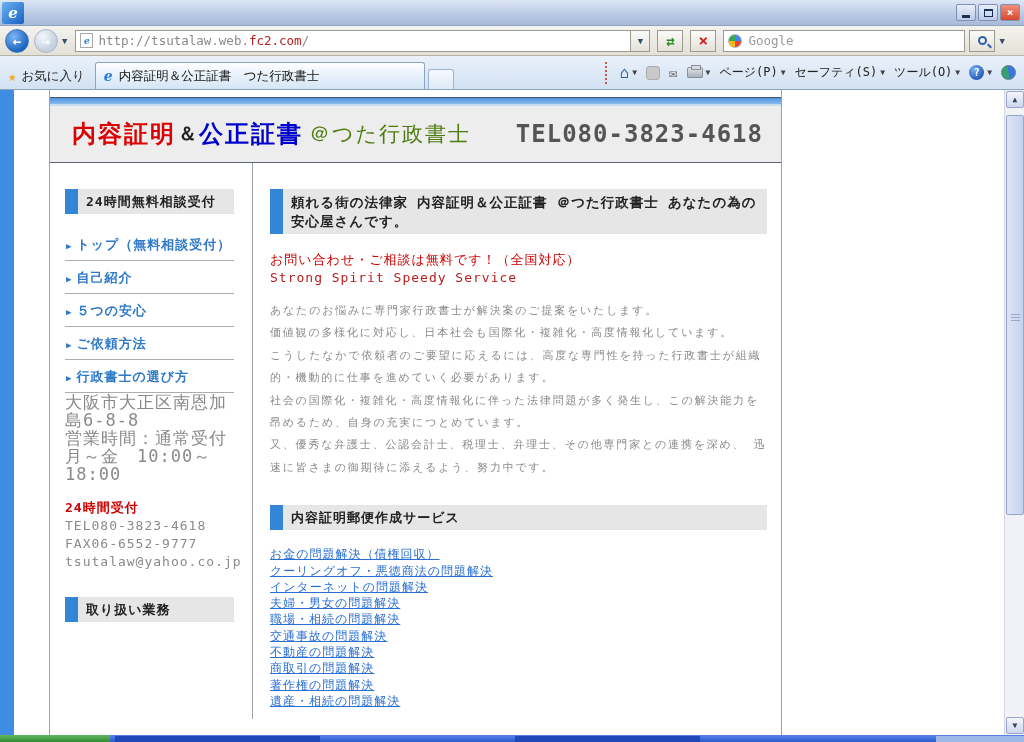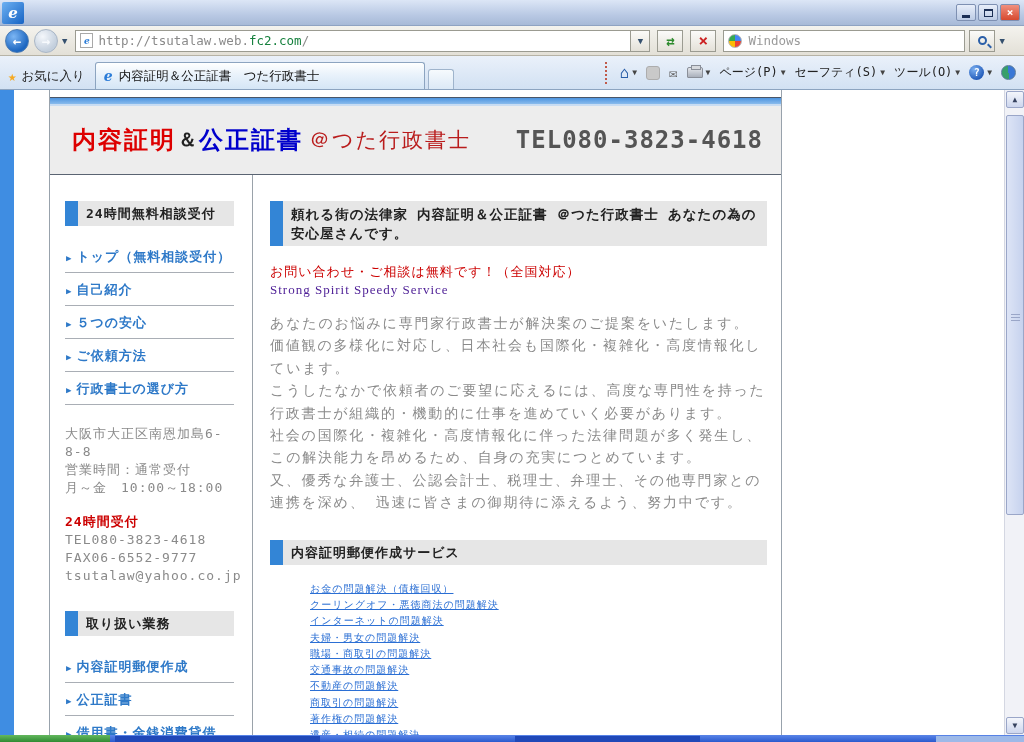--- a/index.html
+++ b/index.html
@@ -57,21 +57,21 @@
     border:1px solid #9b9smal8; border:1px solid #9b9b91;
     display:flex; align-items:center; padding-left:4px; font-size:12.5px;
   }
   .pageicon {
     width:13px; height:15px; background:#fff; border:1px solid #a9a9a9; margin-right:5px;
     display:flex; align-items:center; justify-content:center;
     font-size:9px; font-style:italic; font-weight:bold; color:#2b7cd8;
     font-family:"DejaVu Serif",serif;
   }
   .url-gray { color:#8a8a8a; }
-  .url-dom { color:#15803d; }
+  .url-dom { color:#b91c1c; }
   .addr-btn {
     height:22px; display:flex; align-items:center; justify-content:center;
     border:1px solid #9b9b91; background:linear-gradient(#fbfbf9,#e4e1d8);
   }
   .ddbtn { width:19px; font-size:9px; color:#35506e; border-left:none; }
   .tool22 { width:26px; margin-left:7px; font-size:14px; }
   .refresh { color:#2d8a2d; font-weight:bold; }
   .stop { color:#cc2222; font-weight:bold; font-size:16px; }
   .searchbox {
     height:22px; width:242px; margin-left:7px; background:#fff; border:1px solid #9b9b91;
@@ -119,53 +119,53 @@
   
   .viewport { position:absolute; top:90px; left:0; width:1004px; height:645px; background:#fff; overflow:hidden; }
   .blueband { position:absolute; left:0; top:0; width:14px; height:100%; background:#3f8de2; }
   .pagebox {
     position:absolute; left:49px; top:0; width:733px; height:100%;
     border-left:1px solid #98a2ac; border-right:1px solid #98a2ac; background:#fff;
   }
   .siteheader { margin-top:7px; border-top:1px solid #4a5668; border-bottom:1px solid #5a6472; }
   .hdr-bluebar { height:8px; background:linear-gradient(#4d94e0,#8abbec); border-bottom:2px solid #c8dcf2; }
   .hdr-body {
-    height:68px; background:#ededed; display:flex; align-items:center; padding:0 18px 0 22px;
+    height:56px; background:#ededed; display:flex; align-items:center; padding:0 18px 0 22px;
   }
   .t-red { color:#dd0000; font-size:24px; font-weight:bold; letter-spacing:2px; }
   .t-amp { color:#222; font-size:19px; font-weight:bold; margin:0 2px; }
   .t-blue { color:#0000cc; font-size:24px; font-weight:bold; letter-spacing:2px; }
-  .t-rest { color:#b91c1c; font-size:21px; letter-spacing:2px; margin-left:6px; }
+  .t-rest { color:#4d7c0f; font-size:21px; letter-spacing:2px; margin-left:6px; }
   .t-tel { margin-left:auto; color:#555; font-size:24px; font-weight:bold; letter-spacing:1px; }
   .cols { display:flex; width:100%; }
   .col-side { width:203px; border-right:1px solid #9aa2aa; padding:26px 18px 0 15px; }
   .col-main { flex:1; padding:26px 14px 0 17px; }
   .hbox {
     background:#e6e6e6; border-left:13px solid #3385d6;
     padding:4px 8px 3px; font-weight:bold; font-size:13px; color:#222; letter-spacing:1px;
   }
   .hbox.two { line-height:19px; font-size:13.5px; }
   .snav { margin-top:14px; }
   .snav a {
     display:block; padding:8px 0 6px 1px; border-bottom:1px solid #a9aeb5;
     color:#2e79c8; font-size:13px; letter-spacing:1px; text-decoration:none;font-weight:bold;
   }
   .arr { font-size:9px; margin-right:4px; color:#2e79c8; }
-  .office { margin-top:20px; color:#8a8a8a; font-size:13px; line-height:18px; letter-spacing:1px; }
+  .office { color:#8a8a8a; font-size:17px; line-height:18px; letter-spacing:1px; }
   .contact { margin-top:16px; font-size:13px; line-height:18px; letter-spacing:1px; }
   .redlbl { color:#cc0000; font-weight:bold; }
   .gtxt { color:#8a8a8a; }
   .mt26 { margin-top:26px; }
   .notice { margin-top:17px; font-size:13px; line-height:17.5px; letter-spacing:1px; }
   .nred { color:#cc0000; }
-  .nblue { color:#4c1d95;font-family:Liberation Serif, serif; }
+  .nblue { color:#b91c1c; }
   .paras { margin-top:14px; }
-  .paras p { font-size:14px; line-height:22.4px; color:#8a8a8a; letter-spacing:1.8px; }
+  .paras p { font-size:11px; line-height:22.4px; color:#8a8a8a; letter-spacing:1.8px; }
   .linklist { margin-top:16px; padding-bottom:10px; }
-  .linklist a { display:block; color:#2b6fd4; font-size:10px; line-height:16.3px; letter-spacing:1px; text-decoration:underline;margin-left:40px; }
+  .linklist a { display:block; color:#2b6fd4; font-size:12px; line-height:16.3px; letter-spacing:1px; text-decoration:underline; }
   
   .vscroll { position:absolute; top:90px; right:0; width:20px; height:645px; background:#f1f2f7; border-left:1px solid #d4d7e2; }
   .sbtn {
     position:absolute; left:1px; width:18px; height:17px;
     background:linear-gradient(#f4f6fb,#cdd6ee); border:1px solid #9aa6c8; border-radius:2px;
     display:flex; align-items:center; justify-content:center; font-size:8px; color:#36425f;
   }
   .sbtn.up { top:1px; } .sbtn.down { bottom:1px; }
   .sthumb {
     position:absolute; left:1px; top:25px; width:18px; height:400px;
@@ -204,21 +204,21 @@
       <span class="pageicon">e</span>
       <span class="url-gray">http://tsutalaw.web.</span>
         <span class="url-dom">fc2.com</span>
         <span class="url-gray">/</span>
     </div>
     <div class="addr-btn ddbtn">▼</div>
     <div class="addr-btn tool22 refresh">⇄</div>
     <div class="addr-btn tool22 stop">×</div>
     <div class="searchbox">
       <span class="gball"></span>
-      <span>Windows</span>
+      <span>Google</span>
     </div>
     <div class="addr-btn magbtn">
         <span class="mag"></span>
       </div>
     <div class="smalldd">▼</div>
   </div>
 
   <div class="tabsbar">
     <div class="favbtn">
       <span class="star">★</span>
@@ -302,26 +302,20 @@
           </div>
 
           <div class="contact">
             <div class="redlbl">24時間受付</div>
             <div class="gtxt">TEL080-3823-4618</div>
             <div class="gtxt">FAX06-6552-9777</div>
             <div class="gtxt">tsutalaw@yahoo.co.jp</div>
           </div>
 
           <div class="hbox mt26">取り扱い業務</div>
-          <div class="snav">
-            <a href="#"><span class="arr">▶</span><span>内容証明郵便作成</span></a>
-            <a href="#"><span class="arr">▶</span><span>公正証書</span></a>
-            <a href="#"><span class="arr">▶</span><span>借用書・金銭消費貸借</span></a>
-
-          </div>
         </div>
 
         <div class="col-main">
           <div class="hbox two">頼れる街の法律家 内容証明＆公正証書 ＠つた行政書士 あなたの為の安心屋さんです。</div>
 
           <div class="notice">
             <div class="nred">お問い合わせ・ご相談は無料です！（全国対応）</div>
             <div class="nblue">Strong Spirit Speedy Service</div>
           </div>
 
@@ -333,21 +327,21 @@
             <p>又、優秀な弁護士、公認会計士、税理士、弁理士、その他専門家との連携を深め、 迅速に皆さまの御期待に添えるよう、努力中です。</p>
           </div>
 
           <div class="hbox mt26">内容証明郵便作成サービス</div>
 
           <div class="linklist">
             <a href="#">お金の問題解決（債権回収）</a>
             <a href="#">クーリングオフ・悪徳商法の問題解決</a>
             <a href="#">インターネットの問題解決</a>
             <a href="#">夫婦・男女の問題解決</a>
-            <a href="#">職場・商取引の問題解決</a>
+            <a href="#">職場・相続の問題解決</a>
             <a href="#">交通事故の問題解決</a>
             <a href="#">不動産の問題解決</a>
             <a href="#">商取引の問題解決</a>
             <a href="#">著作権の問題解決</a>
             <a href="#">遺産・相続の問題解決</a>
 
           </div>
         </div>
 
       </div>

